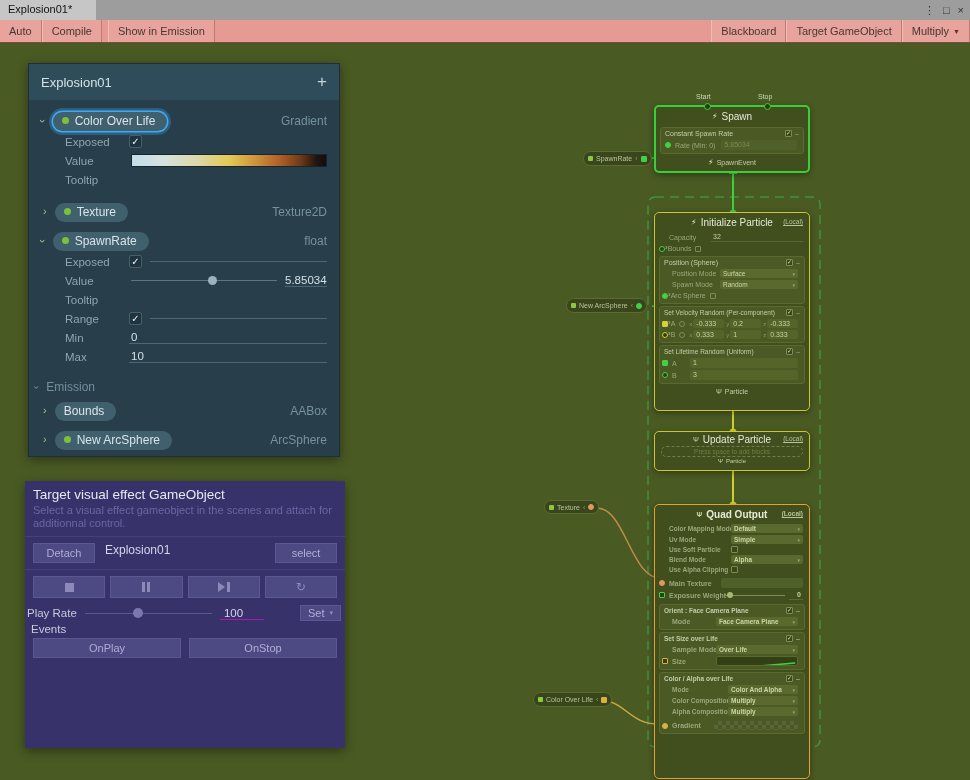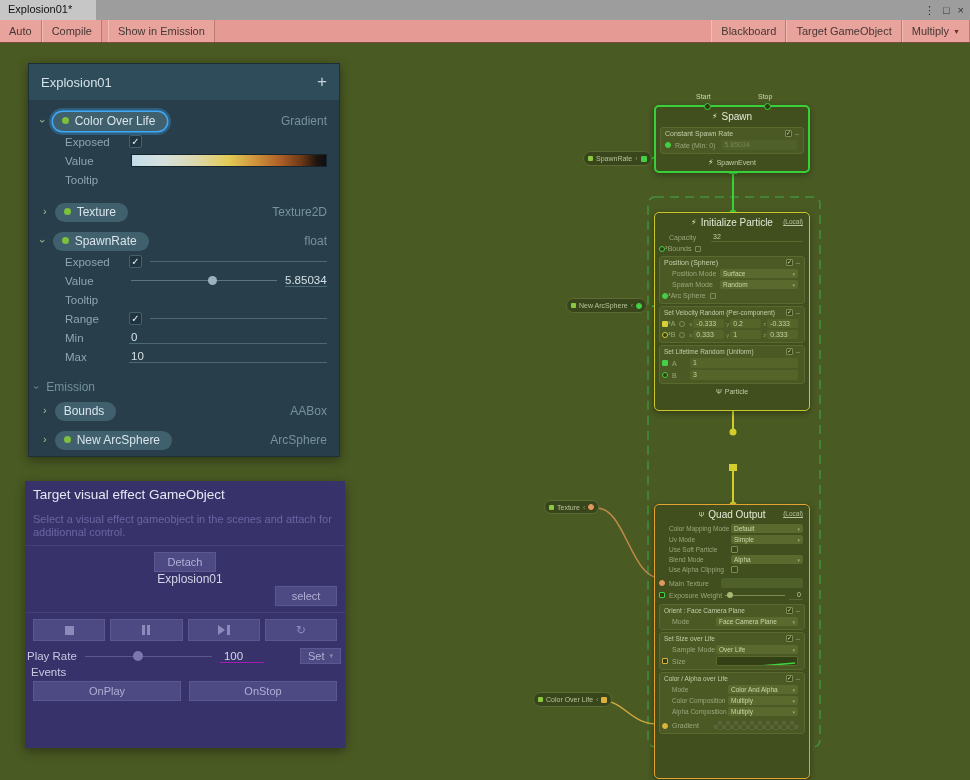--- a/index.html
+++ b/index.html
@@ -99,23 +99,23 @@
   .bb-slider .hd { position:absolute; top:2px; width:9px; height:9px; border-radius:50%; background:#9db2bc; }
   .bb-num { width:42px; border-bottom:1px solid #4d6874; color:#d3e0e6; font-size:11.5px; }
   .bb-field { flex:1; border-bottom:1px solid #4d6874; color:#d3e0e6; font-size:11.5px; padding-left:2px; }
   .bb-cat { color:#72909d; }
 
   
   .target { position:absolute; left:25px; top:438px; width:320px; height:267px;
     background:#37336a; box-shadow:0 3px 10px rgba(0,0,0,.4); color:#c8c5e0; }
   .tg-pad { padding:6px 8px 0; }
   .tg-title { color:#e7e6f3; font-size:13.5px; }
-  .tg-sub { color:#6a65a2; font-size:11px; line-height:13px; margin-top:11px; width:300px; }
+  .tg-sub { color:#6a65a2; font-size:11px; line-height:13px; margin-top:2px; width:300px; }
   .tg-div { height:1px; background:#45407a; margin:6px 0; }
-  .tg-row { display:flex; align-items:center; padding:0 8px;flex-direction:column; }
+  .tg-row { display:flex; padding:0 8px; }
   .tbtn2 { background:#4d4983; border:1px solid #5b5790; color:#b1aed6; font-size:11px;
     text-align:center; padding:3px 0; }
   .tg-name { color:#d6d4ea; font-size:12px; margin-left:10px; }
   .pb-row { display:flex; gap:5px; padding:0 8px; margin-top:4px; }
   .pb { flex:1; height:22px; background:#4d4983; border:1px solid #5b5790; display:flex;
     align-items:center; justify-content:center; gap:2px; color:#8d8abb; }
   .pb .sqi { width:9px; height:9px; background:#8d8abb; }
   .pb .bar { width:3px; height:10px; background:#8d8abb; }
   .pb .tri { width:0; height:0; border-left:7px solid #8d8abb; border-top:5px solid transparent;
     border-bottom:5px solid transparent; }
@@ -128,21 +128,21 @@
   .set-btn { margin-left:36px; background:#4d4983; border:1px solid #5b5790; color:#b1aed6;
     font-size:11px; padding:1px 7px; display:flex; gap:5px; align-items:center; }
   .ev-label { padding:0 6px; margin-top:2px; font-size:11.5px; color:#cbc8e2; }
   .ev-row { display:flex; gap:8px; padding:0 8px; margin-top:3px; }
   .ev-row .tbtn2 { flex:1; }
 
   
   .spawn-node { left:654px; top:62px; width:156px; height:68px; border:2px solid #38d038; }
   .init-node  { left:654px; top:169px; width:156px; height:199px; border:1.5px solid #c9c92b; }
   .upd-node   { left:654px; top:388px; width:156px; height:40px; border:1.5px solid #c9c92b; }
-  .quad-node  { left:654px; top:461px; width:156px; height:275px; border:1.5px solid #e2a42c; }
+  .quad-node  { left:654px; top:461px; width:156px; height:275px; border:1.5px solid #e2a42c;font-weight:bold; }
   .dashed-placeholder { margin:0 6px; border:1px dashed #6f7f45; border-radius:6px; color:#6f7f45;
     font-size:6.5px; text-align:center; padding:1px 0; }
   .vx-fields { display:flex; gap:2px; margin-left:4px; flex:1; }
   .vx { display:flex; align-items:center; gap:1px; flex:1; }
   .vx .ax { font-size:6px; color:#8a9a66; }
   .vx .nfield { flex:1; height:9px; line-height:9px; }
   .curve-field { flex:1; height:10px; background:#333f14; border:1px solid #5a6a2e; border-radius:2px;
     margin-left:4px; position:relative; overflow:hidden; }
   .checker-field { flex:1; height:9px; margin-left:4px; border-radius:2px;
     background:repeating-conic-gradient(#5d6a39 0 25%, #4b572b 0 50%) 0 0/8px 8px; opacity:.8; }
@@ -327,20 +327,32 @@
         <span class="nlbl" style="margin-left:4px;width:18px">B</span>
         <span class="nfield" style="flex:1">3</span>
       </div>
     </div>
     <div class="node-foot">
       <span class="ico-psi">Ψ</span>
       <span>Particle</span>
     </div>
   </div>
 
+  <div class="node upd-node">
+    <div class="node-title" style="padding:2px 0 1px">
+      <span class="ico-psi">Ψ</span>
+      <span>Update Particle</span>
+      <span class="space-label" style="top:3px">(Local)</span>
+    </div>
+    <div class="dashed-placeholder">Press space to add blocks</div>
+    <div class="node-foot" style="padding:1px 0 2px;font-size:6px">
+      <span class="ico-psi" style="font-size:6px">Ψ</span>
+      <span>Particle</span>
+    </div>
+  </div>
 
   <div class="node quad-node">
     <div class="node-title">
       <span class="ico-psi">Ψ</span>
       <span>Quad Output</span>
       <span class="space-label">(Local)</span>
     </div>
     <div class="nrow" style="padding-left:14px">
       <span class="nlbl" style="width:62px;font-size:6.5px">Color Mapping Mode</span>
       <span class="dd" style="flex:1">

